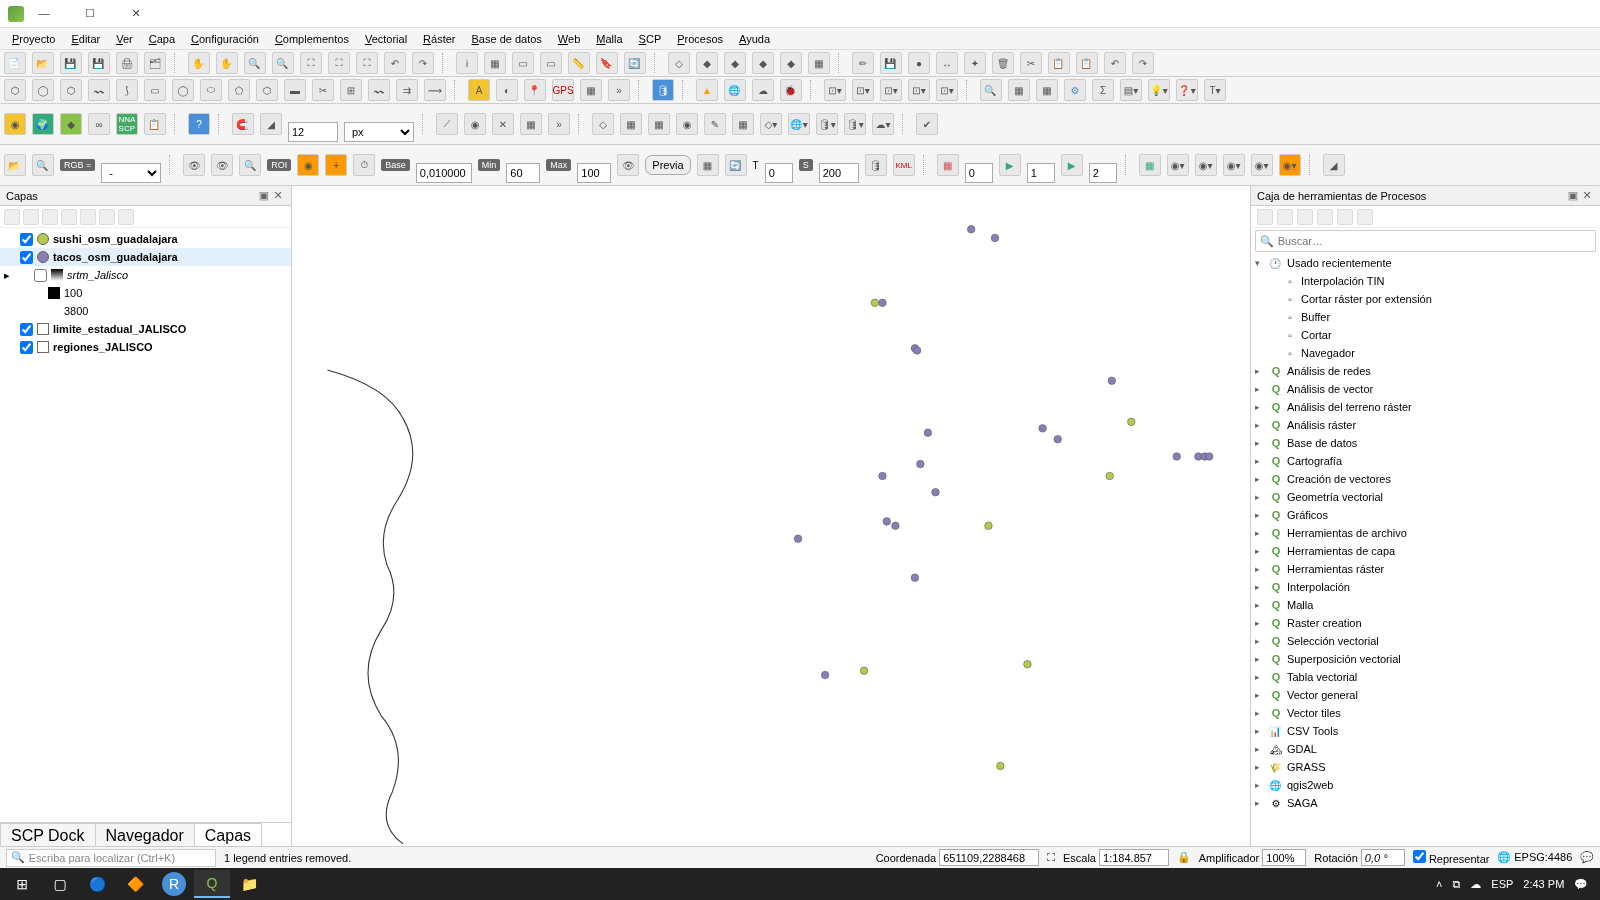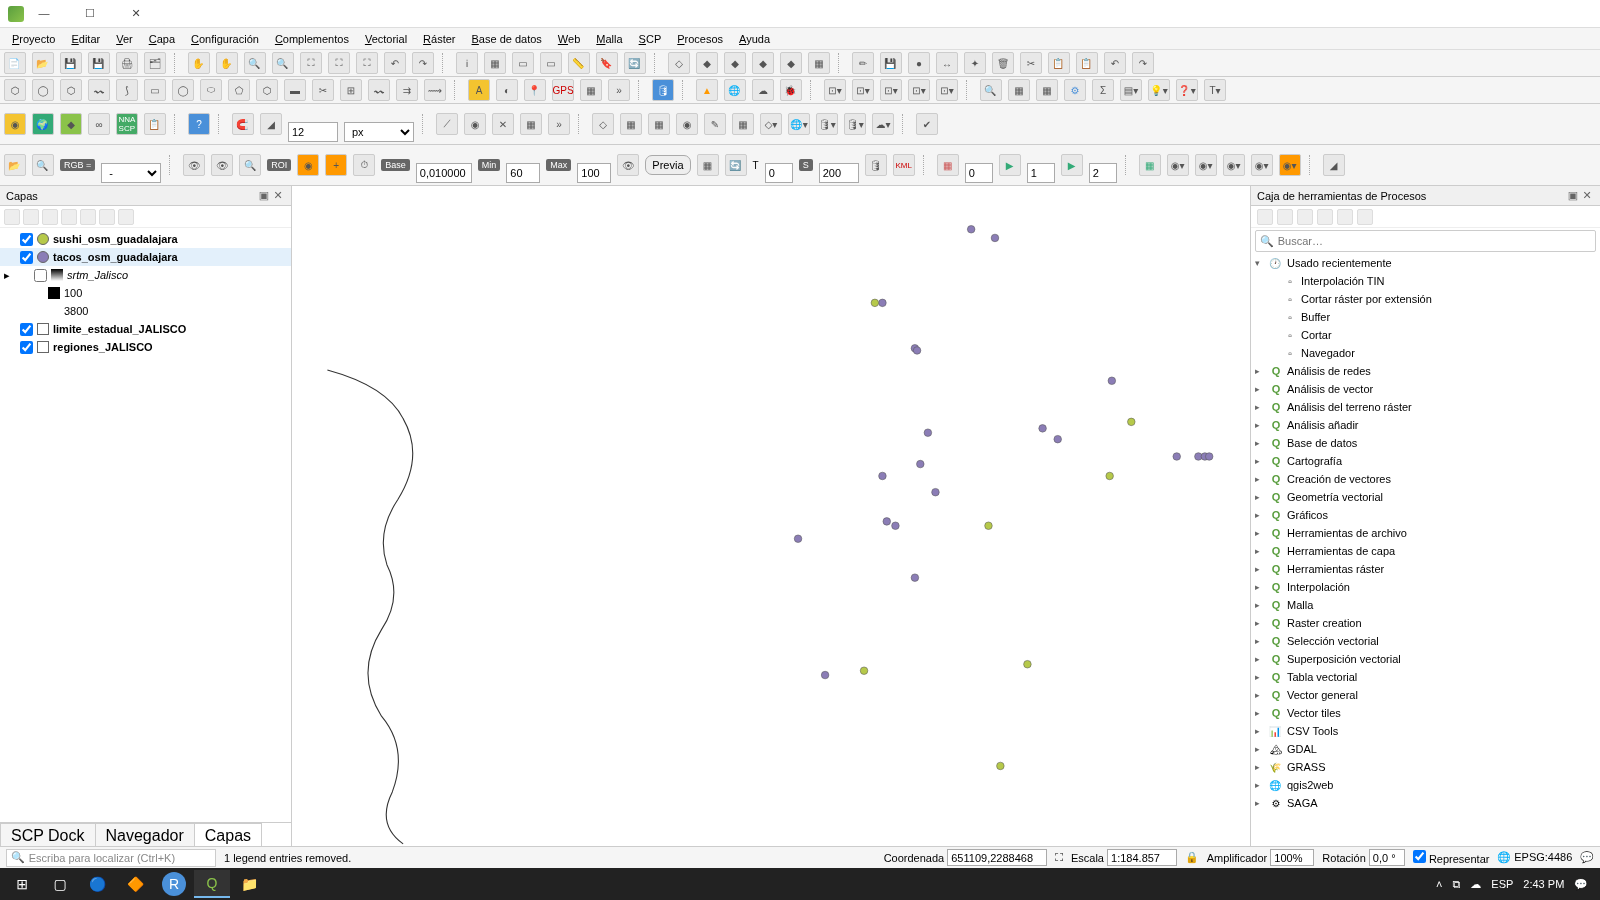--- a/index.html
+++ b/index.html
@@ -428,21 +428,21 @@
           <span class="picon">
             <span class="qg">Q</span>
           </span>
           <span>Análisis del terreno ráster</span>
         </div>
         <div class="proc-row group">
           <span class="arrow">▸</span>
           <span class="picon">
             <span class="qg">Q</span>
           </span>
-          <span>Análisis añadir</span>
+          <span>Análisis ráster</span>
         </div>
         <div class="proc-row group">
           <span class="arrow">▸</span>
           <span class="picon">
             <span class="qg">Q</span>
           </span>
           <span>Base de datos</span>
         </div>
         <div class="proc-row group">
           <span class="arrow">▸</span>
@@ -583,21 +583,21 @@
     <span>🔍</span>
     <span>Escriba para localizar (Ctrl+K)</span>
   </div>
   <span>1 legend entries removed.</span>
   <span class="spacer"></span>
   <span class="fld"><span>Coordenada</span> <input style="width: 100px;" value="651109,2288468"></span>
   <span>⛶</span>
   <span class="fld"><span>Escala</span> <input style="width: 70px;" value="1:184.857"></span>
   <span>🔒</span>
   <span class="fld"><span>Amplificador</span> <input style="width: 44px;" value="100%"></span>
-  <span class="fld"><span>Rotación</span> <input style="width: 36px;" value="0,0 °"></span>
+  <span class="fld"><span>Rotación</span> <input style="width: 44px; font-style: italic;" value="0,0 °"></span>
   <label><input type="checkbox" checked="" style=""> <span>Representar</span></label>
   <span>🌐 <span>EPSG:4486</span></span>
   <span>💬</span>
 </div>
 
 <div class="taskbar">
   <div class="tb">⊞</div>
   <div class="tb">▢</div>
   <div class="tb">🔵</div>
   <div class="tb">🔶</div>

